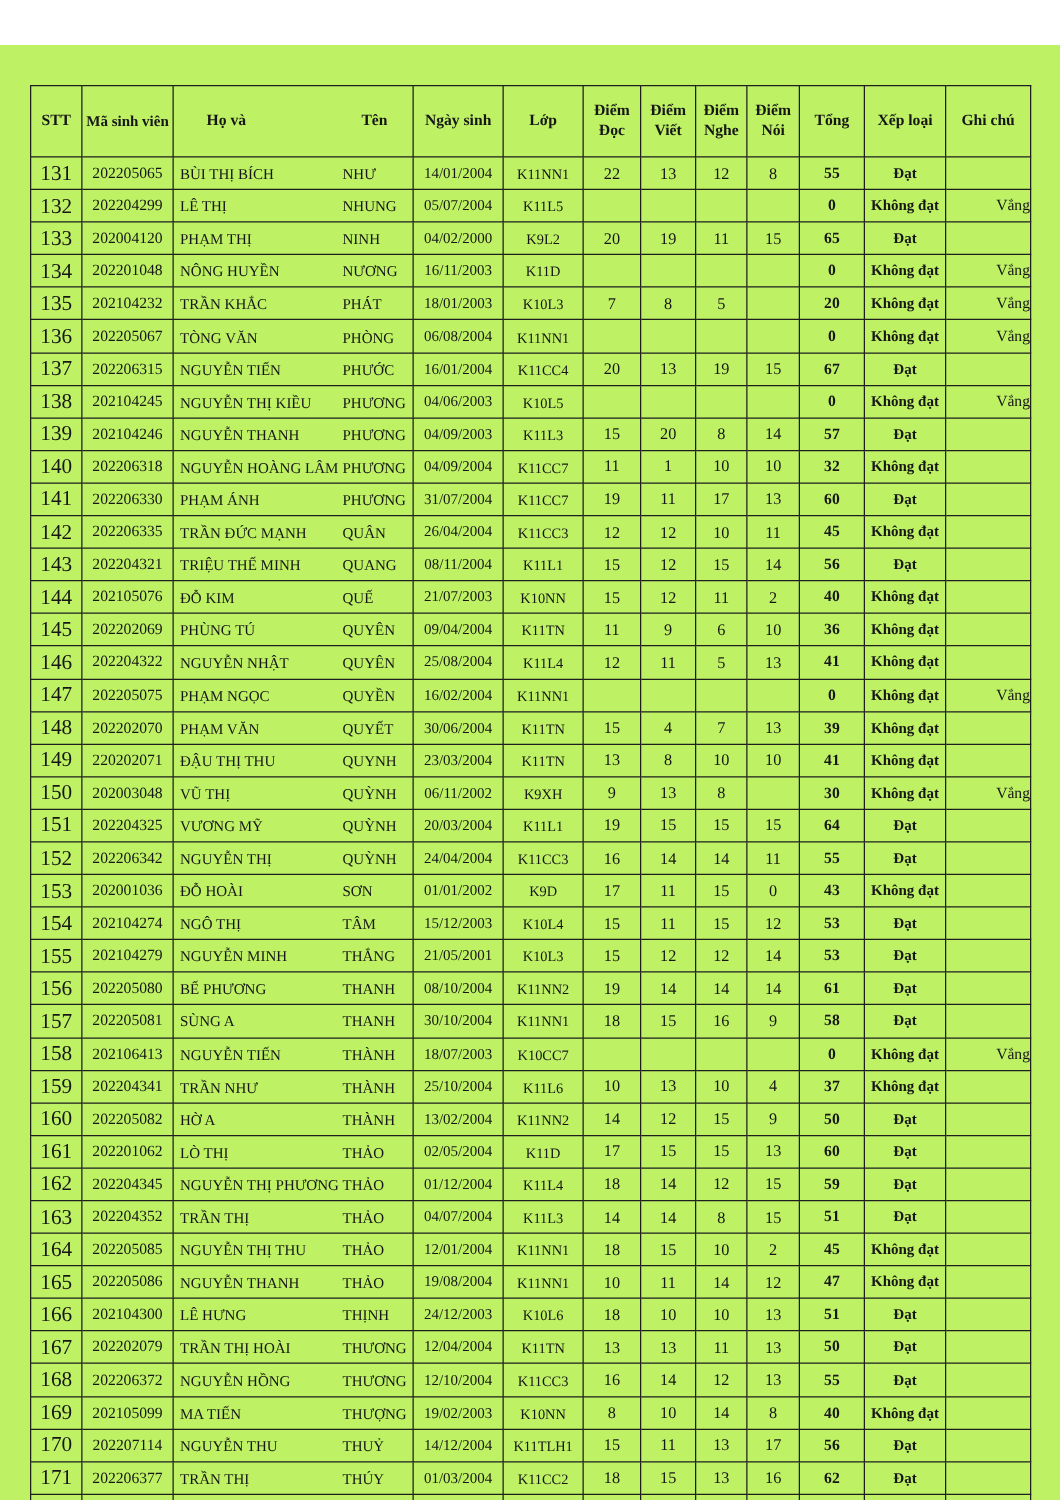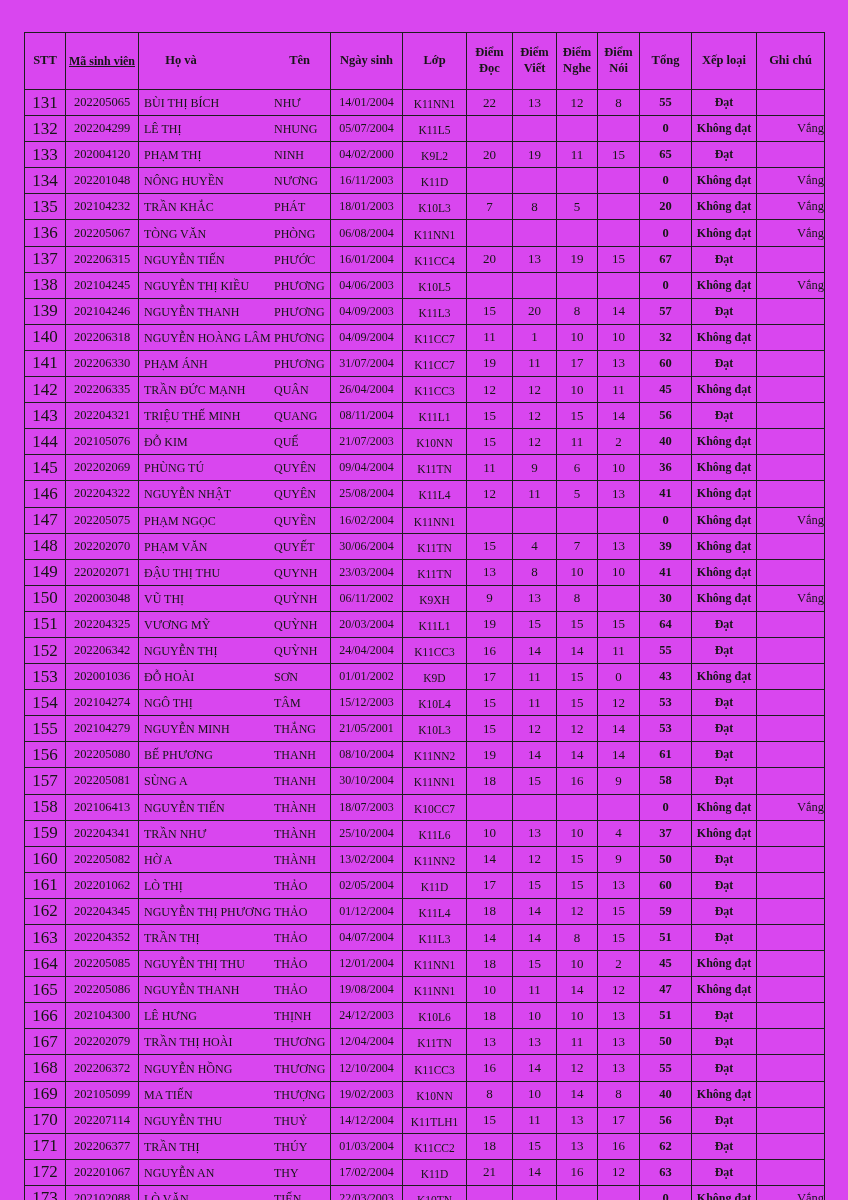--- a/index.html
+++ b/index.html
@@ -4,41 +4,41 @@
 <style>
   html, body { margin: 0; padding: 0; }
   body {
     width: 848px; height: 1200px;
     background: #ffffff;
     font-family: "Liberation Serif", "DejaVu Serif", serif;
     color: #161616;
     position: relative;
     overflow: hidden;
   }
-  .page { position: absolute; inset: 0; background: #d946ef; }
+  .page { position: absolute; inset: 0; background: #bef264; margin-top: 36px; }
   table.score-table {
     position: absolute; left: 24px; top: 32px;
     width: 800px;
     border-collapse: collapse;
     table-layout: fixed;
   }
   th, td {
     border: 1.6px solid #1e1e1e;
     padding: 0;
     vertical-align: middle;
     overflow: hidden;
   }
   thead th {
     height: 56px;
     font-size: 12.5px;
     font-weight: bold;
     text-align: center;
     line-height: 1.25;
   }
-  th.th-msv { font-size: 12px; white-space: nowrap; text-decoration: underline; }
+  th.th-msv { font-size: 12px; white-space: nowrap; }
   tbody td { height: 22.1px; }
   .hoten-head { display: flex; width: 100%; gap: 46px; }
   .hoten-head .ho-h { width: 58%; text-align: center; }
   .hoten-head .ten-h { width: 42%; text-align: center; }
   td.c-stt  { font-size: 17px;   text-align: center; }
   td.c-msv  { font-size: 12.5px; text-align: center; }
   td.c-ns   { font-size: 12px; text-align: center; }
   td.c-lop  { font-size: 11.5px; text-align: center; padding-top: 3px; }
   td.c-score{ font-size: 13px;   text-align: center; }
   td.c-tong { font-size: 12.5px; text-align: center; font-weight: bold; }

